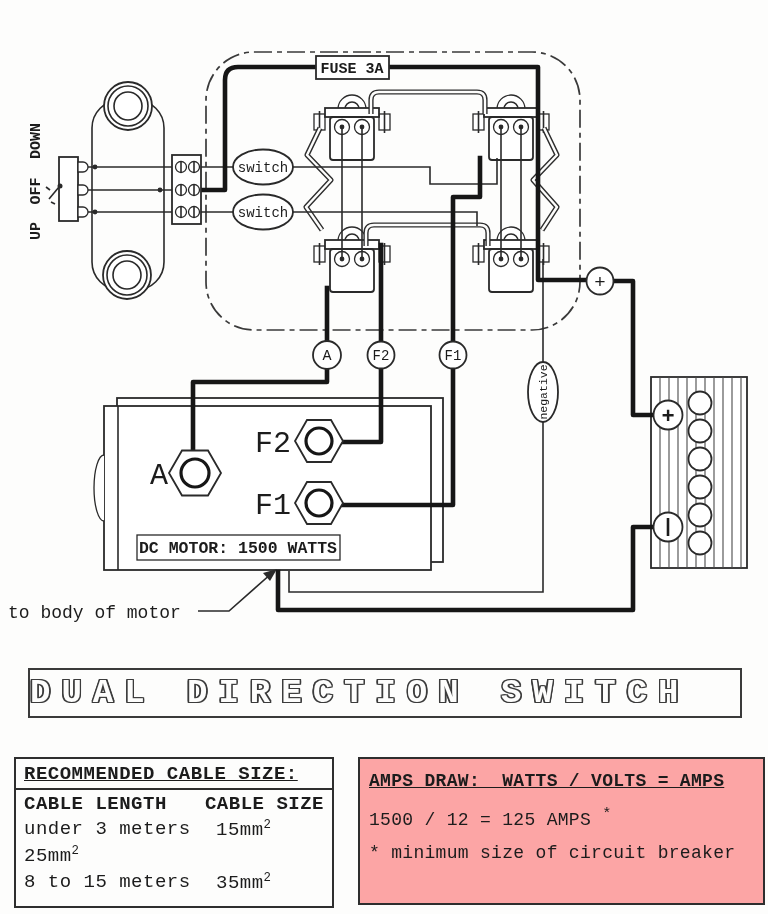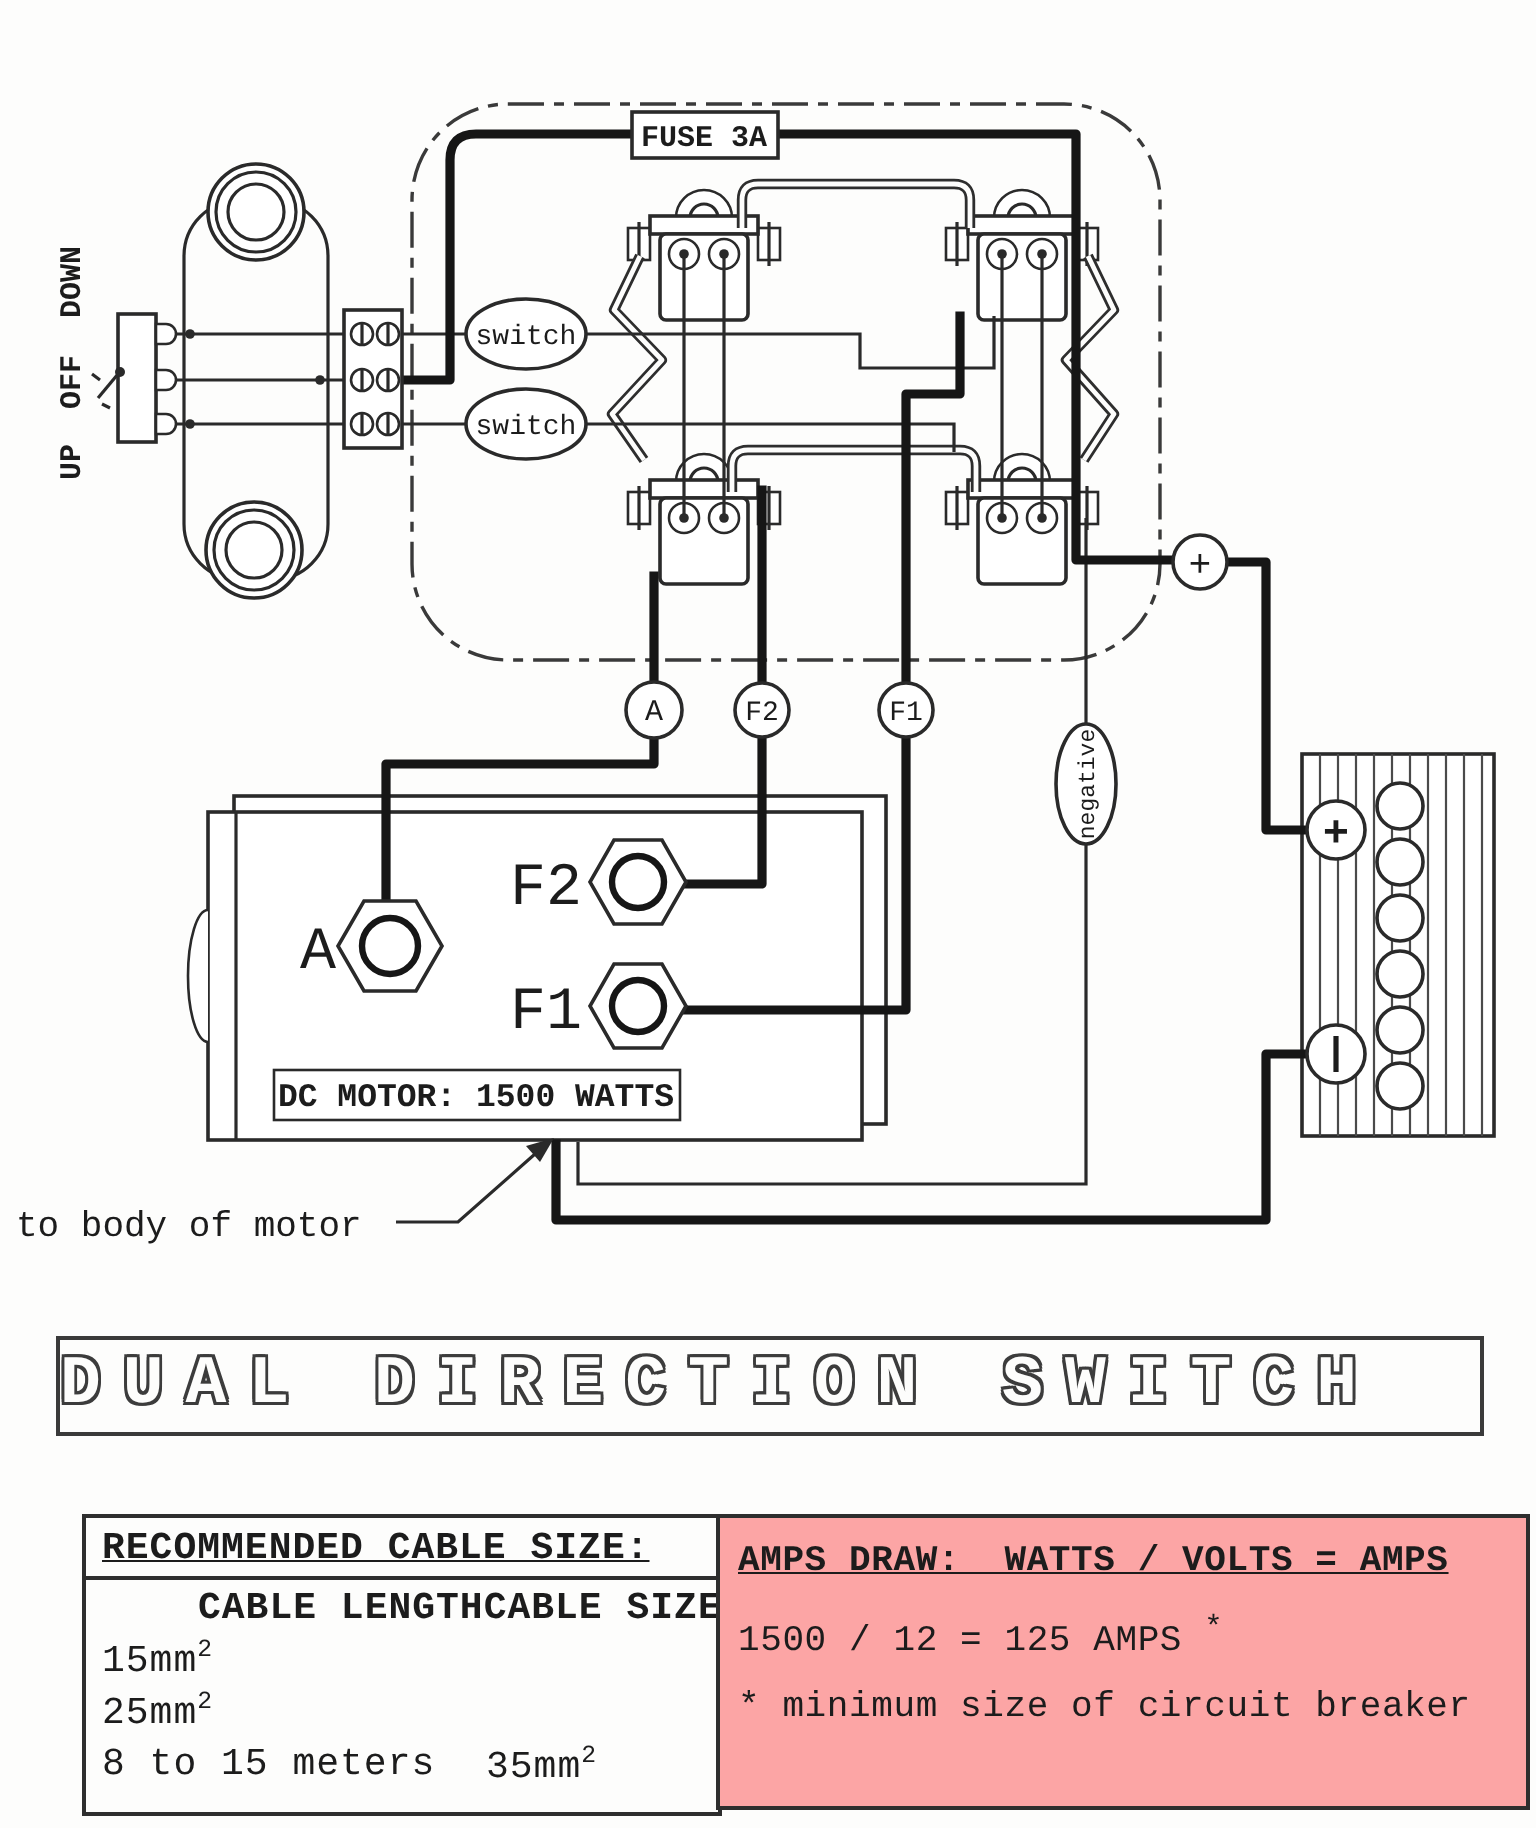--- a/index.html
+++ b/index.html
@@ -15,25 +15,25 @@
   .dbl-i{fill:none;stroke:#fdfdfc;stroke-width:2.4;stroke-linejoin:round;}
   .dash{fill:none;stroke:#3a3a3a;stroke-width:1.7;stroke-dasharray:18 5 5 5;}
   .hatch{stroke:#4a4a4a;stroke-width:1.1;}
 
   .banner{position:absolute;left:28px;top:668px;width:714px;height:50px;border:2px solid #3a3a3a;
           display:flex;align-items:center;justify-content:flex-start;box-sizing:border-box;background:#fdfdfc;}
   .banner-text{font-size:34px;font-weight:700;letter-spacing:11px;white-space:nowrap;color:#fdfdfc;
      text-shadow:-1.4px -1.4px 0 #3c3c3c,1.4px -1.4px 0 #3c3c3c,-1.4px 1.4px 0 #3c3c3c,
                  1.4px 1.4px 0 #3c3c3c,-1.4px 0 0 #3c3c3c,1.4px 0 0 #3c3c3c,0 -1.4px 0 #3c3c3c,0 1.4px 0 #3c3c3c;}
 
-  .cable-box{position:absolute;left:41px;top:757px;width:320px;height:151px;border:2px solid #2e2e2e;
+  .cable-box{position:absolute;left:14px;top:757px;width:320px;height:151px;border:2px solid #2e2e2e;
              box-sizing:border-box;background:#fdfdfc;font-size:19px;}
   .cable-title{padding:4px 8px 3px 8px;border-bottom:2px solid #2e2e2e;font-weight:700;letter-spacing:.5px;
                text-decoration:underline;white-space:nowrap;}
-  .cable-head{display:flex;padding:3px 8px 1px 8px;font-weight:700;letter-spacing:.5px;margin-left:48px;}
+  .cable-head{display:flex;padding:3px 8px 1px 8px;font-weight:700;letter-spacing:.5px;}
   .cable-row{display:flex;padding:2px 8px 1px 8px;letter-spacing:.5px;}
   .c1{width:192px;white-space:nowrap;}
   .c2{white-space:nowrap;}
   .cable-box sup{font-size:65%;}
 
   .amps-box{position:absolute;left:358px;top:757px;width:407px;height:148px;border:2px solid #2e2e2e;
             box-sizing:border-box;background:#fca5a5;font-size:18px;padding:6px 9px;line-height:33px;}
   .amps-head{text-decoration:underline;font-weight:700;white-space:pre;letter-spacing:.3px;}
   .amps-line{white-space:pre;letter-spacing:.3px;}
   .amps-line sup{font-size:85%;}
@@ -261,20 +261,21 @@
   </div>
 
   
   <div class="cable-box">
     <div class="cable-title">RECOMMENDED CABLE SIZE:</div>
     <div class="cable-head">
       <span class="c1">CABLE LENGTH</span>
       <span class="c2">CABLE SIZE</span>
     </div>
     <div class="cable-row">
+      <span class="c1">under 3 meters</span>
       <span class="c2"><span>15mm</span><sup>2</sup></span>
     </div>
     <div class="cable-row">
       <span class="c2"><span>25mm</span><sup>2</sup></span>
     </div>
     <div class="cable-row">
       <span class="c1">8 to 15 meters</span>
       <span class="c2"><span>35mm</span><sup>2</sup></span>
     </div>
   </div>

